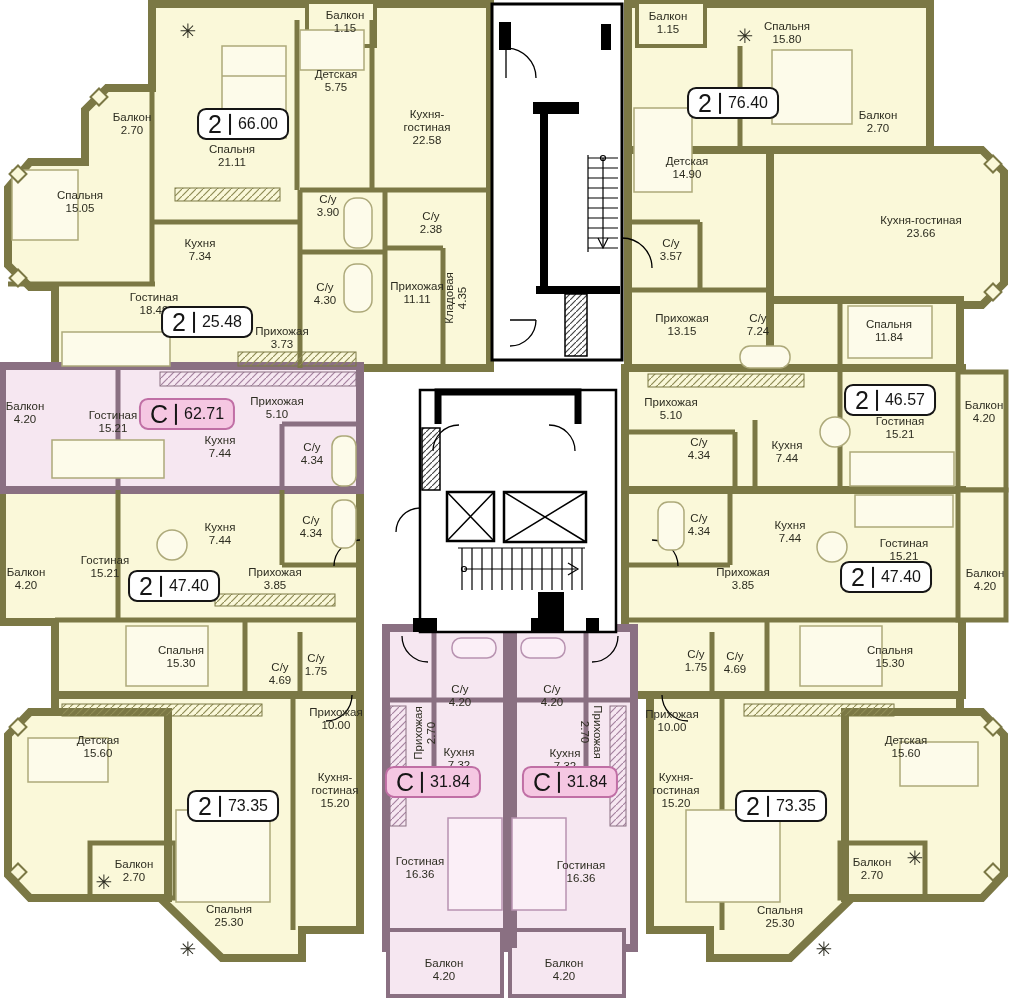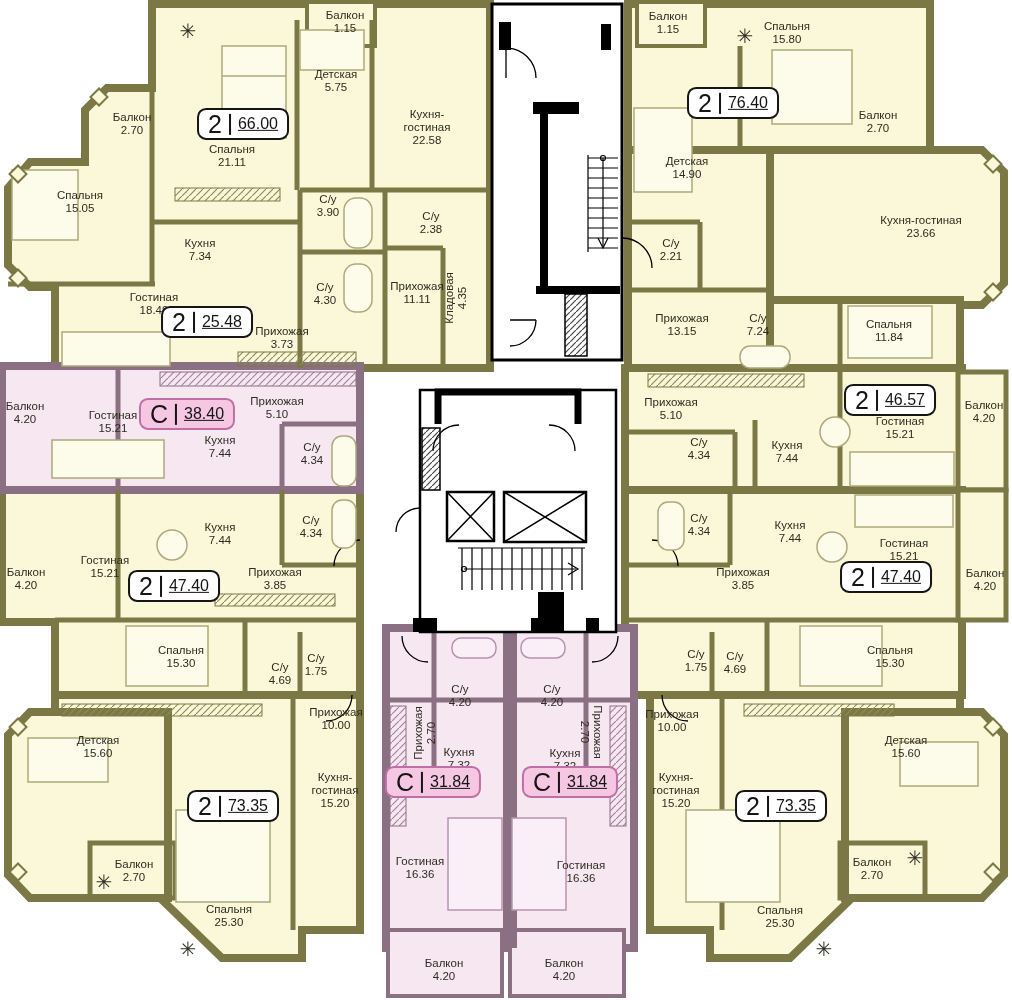--- a/index.html
+++ b/index.html
@@ -10,21 +10,21 @@
        align-items:center;text-align:center;font-size:11.5px;line-height:1.12;color:#2c2c20;z-index:2;}
   .lbl .n{white-space:nowrap;}
   .lbl.wrap .n{white-space:normal;width:64px;}
   .lbl.v{transform:translate(-50%,-50%) rotate(-90deg);}
   .lbl.vr{transform:translate(-50%,-50%) rotate(90deg);}
   .badge{position:absolute;transform:translate(-50%,-50%);display:inline-flex;align-items:center;
          background:#fff;border:2px solid #151515;border-radius:9px;padding:1px 9px;gap:7px;
          white-space:nowrap;z-index:3;}
   .badge .t{font-size:25px;line-height:1.05;color:#151515;}
   .badge .sep{width:2px;height:21px;background:#151515;}
-  .badge .a{font-size:16px;color:#151515;text-decoration:underline;}
+  .badge .a{font-size:16px;color:#151515;}
   .badge.c{background:#F5C7E2;border-color:#C06FA5;}
 </style>
 </head>
 <body>
 
 <div id="plan">
 <svg width="1012" height="1000" viewBox="0 0 1012 1000">
   <defs>
     <pattern id="hO" width="7" height="7" patternUnits="userSpaceOnUse">
       <path d="M0,7 L7,0" stroke="#8f8c55" stroke-width="1.2"></path>
@@ -208,21 +208,21 @@
       <span class="a">66.00</span>
     </div>
 <div class="badge" style="left:207px;top:322px">
       <span class="t">2</span>
       <span class="sep"></span>
       <span class="a">25.48</span>
     </div>
 <div class="badge c" style="left:187px;top:414px">
       <span class="t">C</span>
       <span class="sep"></span>
-      <span class="a">38.40</span>
+      <span class="a">62.71</span>
     </div>
 <div class="badge" style="left:174px;top:586px">
       <span class="t">2</span>
       <span class="sep"></span>
       <span class="a">47.40</span>
     </div>
 <div class="badge" style="left:233px;top:806px">
       <span class="t">2</span>
       <span class="sep"></span>
       <span class="a">73.35</span>
@@ -444,21 +444,21 @@
 <div class="lbl" style="left:878px;top:122px">
       <span class="n">Балкон</span>
       <span class="ar">2.70</span>
     </div>
 <div class="lbl" style="left:687px;top:168px">
       <span class="n">Детская</span>
       <span class="ar">14.90</span>
     </div>
 <div class="lbl" style="left:671px;top:250px">
       <span class="n">С/у</span>
-      <span class="ar">2.21</span>
+      <span class="ar">3.57</span>
     </div>
 <div class="lbl" style="left:921px;top:227px">
       <span class="n">Кухня-гостиная</span>
       <span class="ar">23.66</span>
     </div>
 <div class="lbl" style="left:682px;top:325px">
       <span class="n">Прихожая</span>
       <span class="ar">13.15</span>
     </div>
 <div class="lbl" style="left:758px;top:325px">

